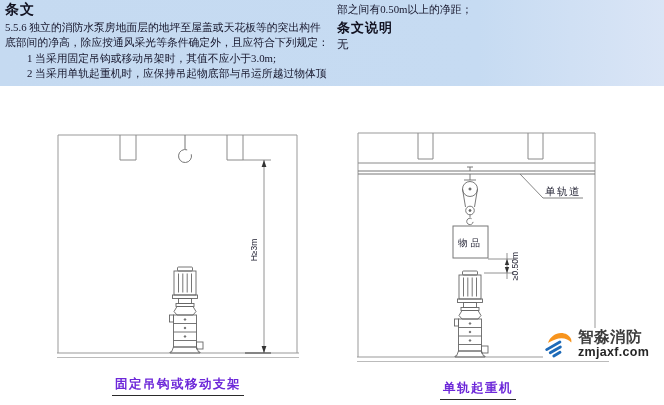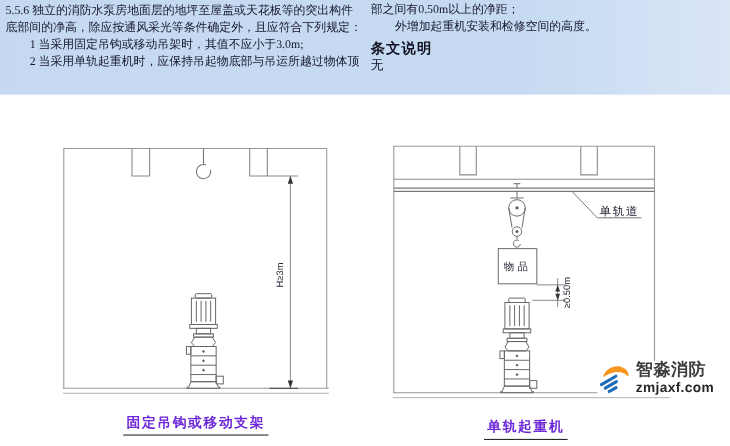--- a/index.html
+++ b/index.html
@@ -62,31 +62,31 @@
   .logo-url{
     font-family:"Liberation Sans", sans-serif;font-weight:bold;
     font-size:12.5px;color:#262626;letter-spacing:0.3px;margin-top:1px;
   }
 </style>
 </head>
 <body>
 
 <div class="panel">
   <div class="col-left">
+    <div class="sec-heading">条文</div>
     <div class="t-lines">
       <div class="t-line">5.5.6 独立的消防水泵房地面层的地坪至屋盖或天花板等的突出构件</div>
       <div class="t-line">底部间的净高，除应按通风采光等条件确定外，且应符合下列规定：</div>
       <div class="t-line">1 当采用固定吊钩或移动吊架时，其值不应小于3.0m;</div>
       <div class="t-line">2 当采用单轨起重机时，应保持吊起物底部与吊运所越过物体顶</div>
     </div>
   </div>
   <div class="col-right">
     <div class="t-lines" style="margin-top:0;">
       <div class="t-line">部之间有0.50m以上的净距；</div>
-      <div class="t-line">外增加起重机安装和检修空间的高度。</div>
     </div>
     <div class="expl-heading">条文说明</div>
     <div class="expl-body">无</div>
   </div>
 </div>
 
 <svg id="fig1" width="242" height="233" viewBox="0 0 242 233">
   <g stroke="#999" stroke-width="1" fill="none">
     <path d="M1,221 L1,3 L240,3 L240,221"></path>
     <line x1="0" y1="221" x2="242" y2="221"></line>

